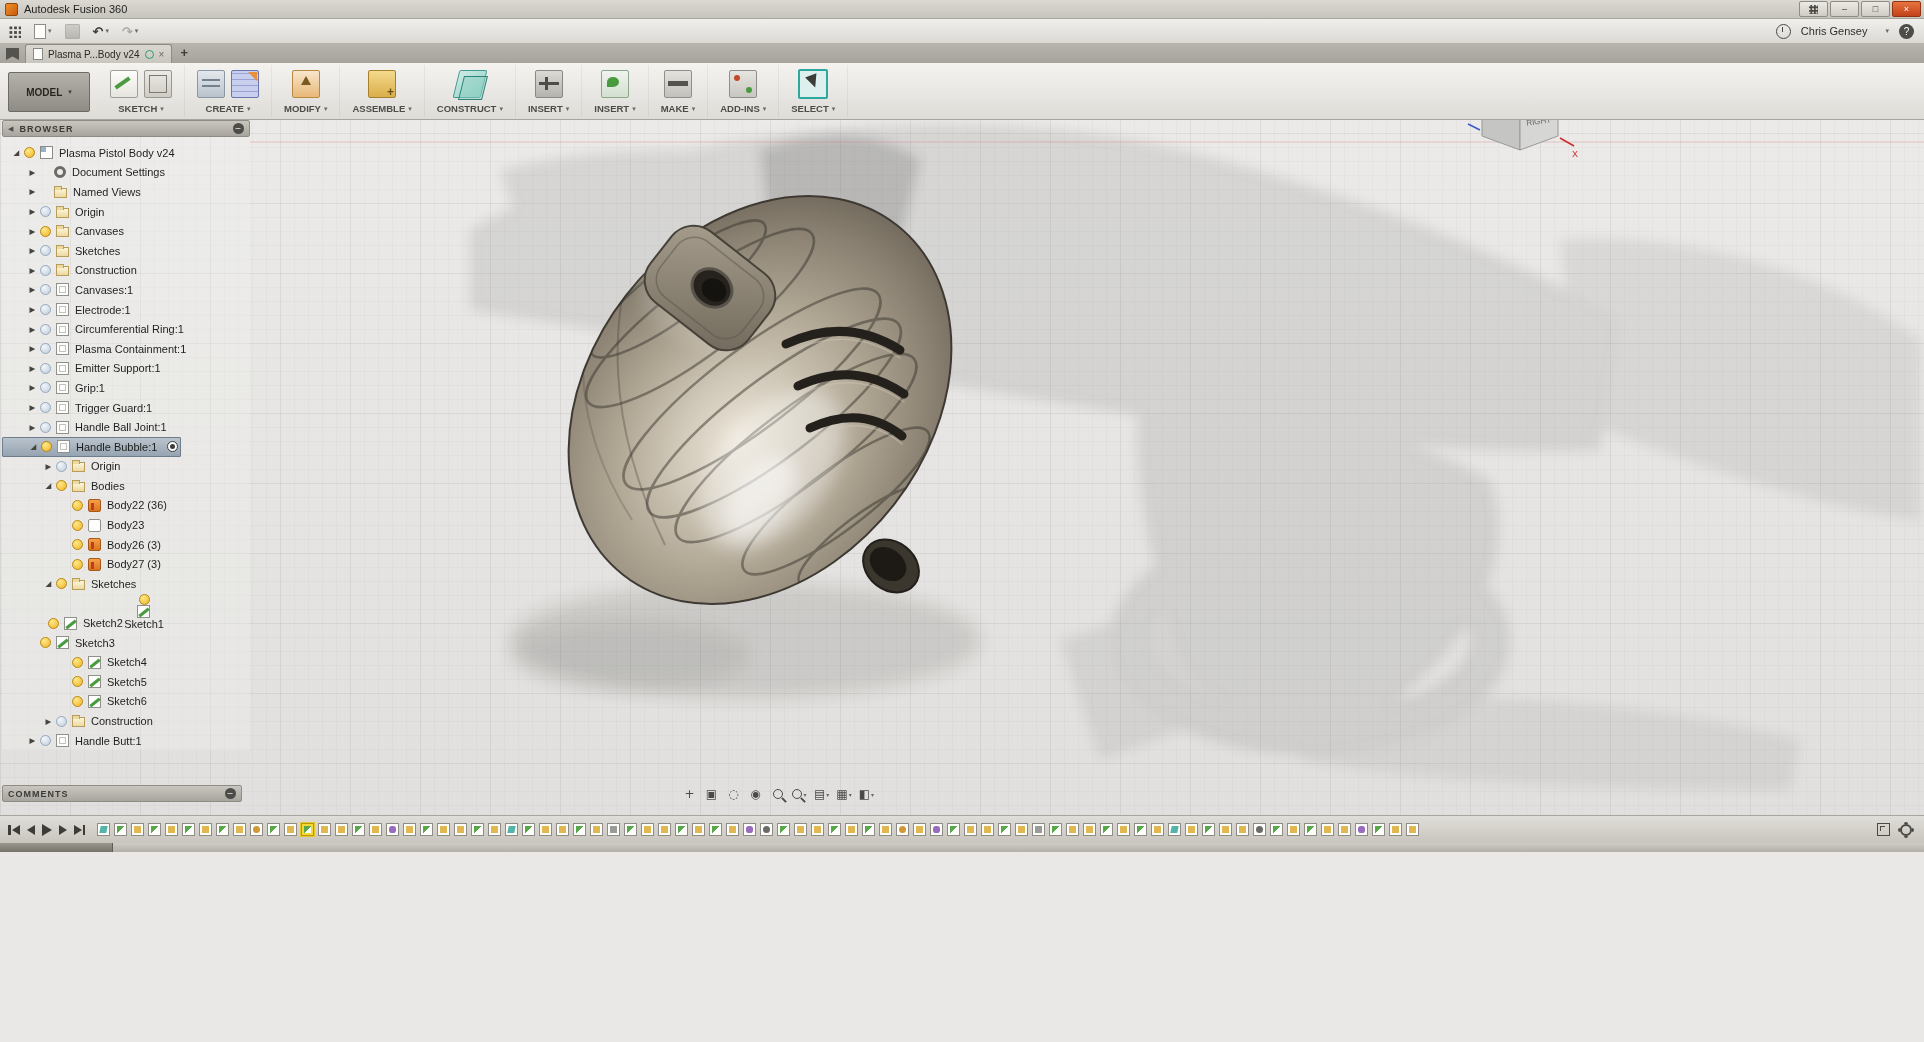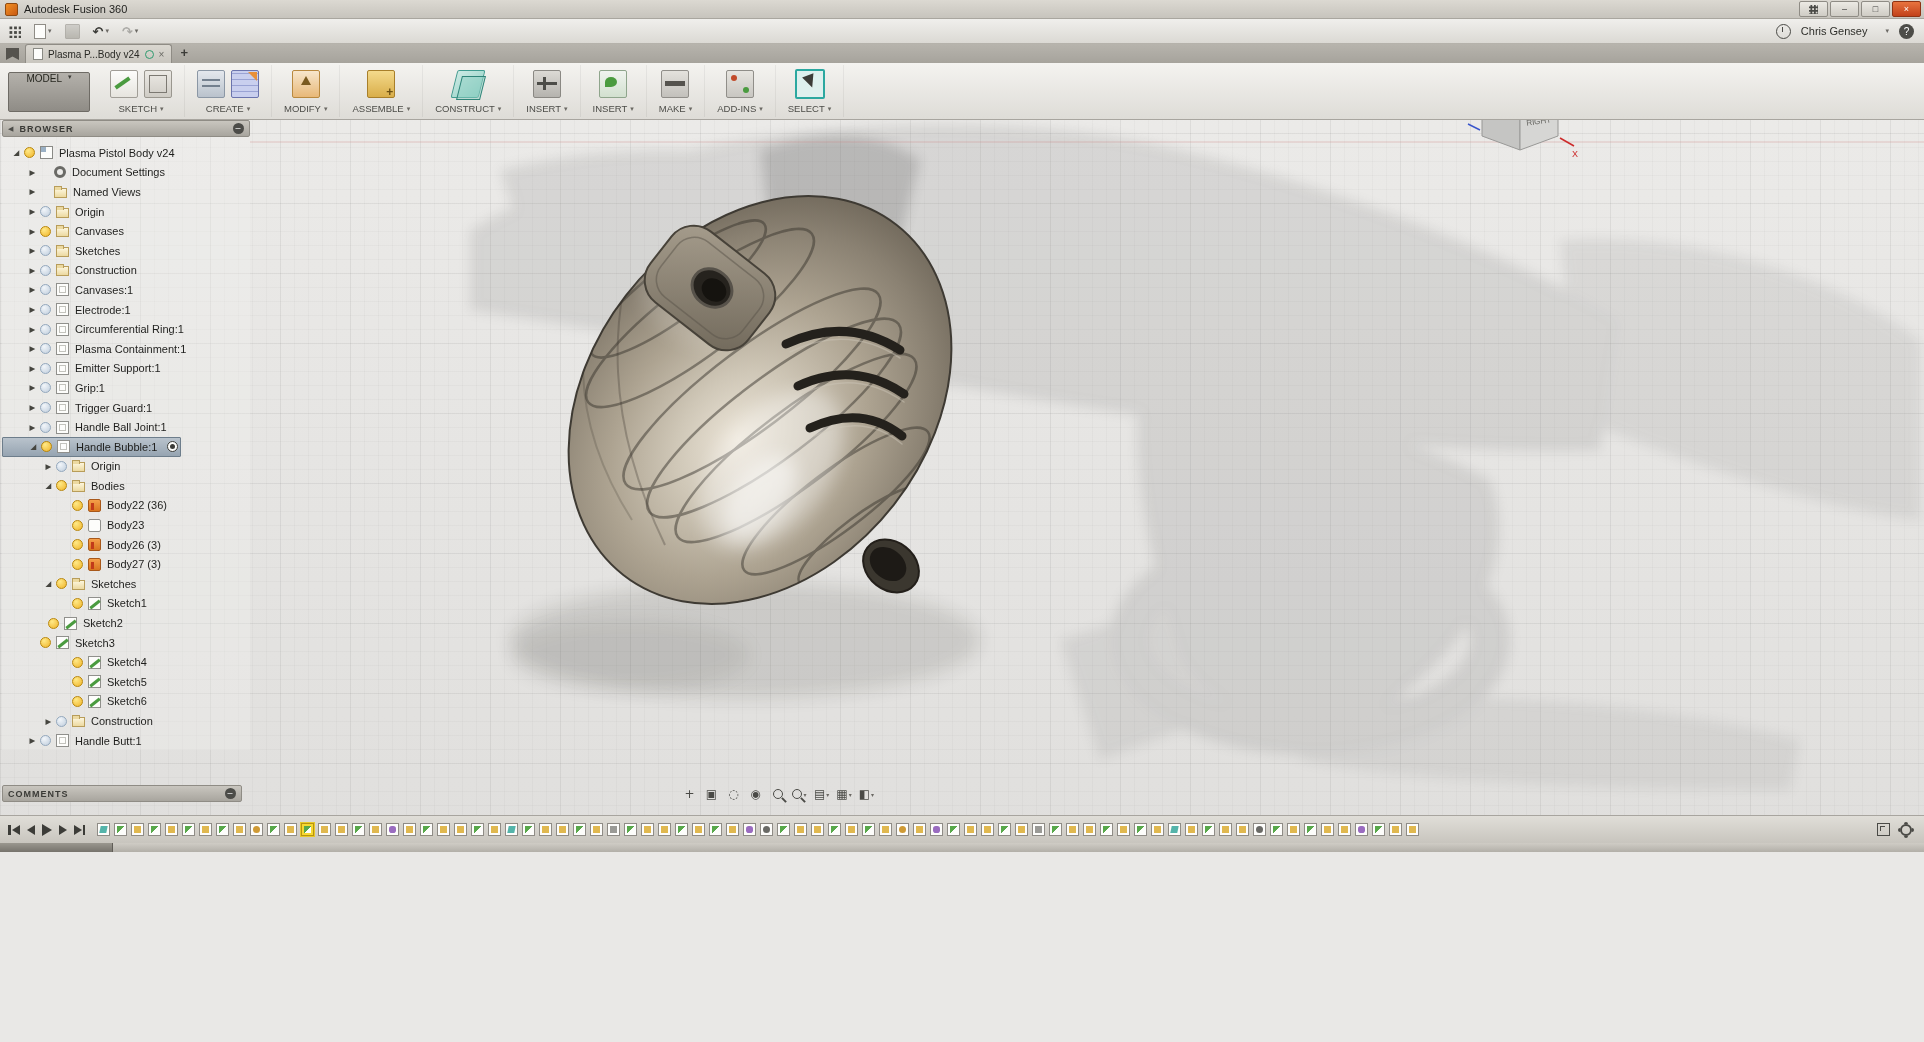--- a/index.html
+++ b/index.html
@@ -45,24 +45,24 @@
     border-radius:3px 3px 0 0;display:flex;align-items:center;gap:5px;padding:0 7px;font-size:10px;color:#2a2a26;}
   .tabpage{width:8px;height:10px;background:#fdfdfb;border:1px solid #8a8a84;}
   .greendot{width:7px;height:7px;border:1.6px solid #2f9b6f;border-radius:50%;}
   .tabclose{font-size:10px;color:#6a6a64;}
   .newtab{margin:0 0 3px 8px;font-size:13px;font-weight:bold;color:#3c3c38;}
 
   
   #ribbon{left:0;top:63px;width:1924px;height:56px;background:linear-gradient(#f3f2ef,#deccd700);
     background:linear-gradient(#f4f3f0,#dedcd7);border-bottom:1px solid #a8a59f;z-index:10;}
   #model-btn{left:8px;top:9px;width:80px;height:38px;border:1px solid #6e6b65;border-radius:2px;
-    background:linear-gradient(#b4b1ab,#8f8c86);display:flex;justify-content:center;
-    gap:4px;font-size:10px;font-weight:normal;color:#26261f;}
+    background:linear-gradient(#b4b1ab,#8f8c86);display:flex;align-items:center;justify-content:center;
+    gap:4px;font-size:10px;font-weight:bold;color:#26261f;}
   #ribbon-groups{position:absolute;left:98px;top:2px;display:flex;height:52px;}
-  .rgroup{padding:3px 12px 0;text-align:center;border-right:1px solid rgba(0,0,0,0.05);}
+  .rgroup{padding:3px 12px 0;text-align:center;border-right:1px solid rgba(0,0,0,0.05);font-weight:bold;}
   .ricons{height:32px;display:flex;gap:6px;align-items:center;justify-content:center;}
   .ric{width:26px;height:26px;position:relative;border-radius:2px;flex:none;}
   .rlabel{font-size:9.5px;color:#4c4c48;margin-top:3px;white-space:nowrap;display:flex;gap:3px;justify-content:center;align-items:center;}
   .rlabel .mcaret{margin-left:0;}
   .ric-create-sketch{background:linear-gradient(#fdfdfb,#e6e4de);border:1px solid #a19e97;}
   .ric-create-sketch::after{content:"";position:absolute;left:3px;top:10px;width:17px;height:4px;background:#4a9b3f;transform:rotate(-35deg);}
   .ric-sketch-box{background:linear-gradient(#eceae5,#cfccc5);border:1px solid #9a978f;}
   .ric-sketch-box::after{content:"";position:absolute;left:4px;top:4px;right:4px;bottom:4px;border:1.5px solid #7c7972;}
   .ric-create-form{background:linear-gradient(#e4e8ed,#b9c2cc);border:1px solid #8b97a5;}
   .ric-create-form::after{content:"";position:absolute;left:4px;top:8px;right:4px;height:2px;background:#73808e;box-shadow:0 6px 0 #73808e;}
@@ -567,21 +567,21 @@
         <span class="bulb on"></span>
         <span class="ti ti-bodyo"></span>
         <span class="tlabel">Body27 (3)</span>
       </div>
       <div class="trow" style="padding-left: 40px;">
         <span class="arrow">◢</span>
         <span class="bulb on"></span>
         <span class="ti ti-folder"></span>
         <span class="tlabel">Sketches</span>
       </div>
-      <div class="trow" style="padding-left: 56px;">
+      <div class="trow" style="padding-left: 40px; flex-direction: column;">
         <span class="arrow"></span>
         <span class="bulb on"></span>
         <span class="ti ti-sketch"></span>
         <span class="tlabel">Sketch1</span>
       </div>
       <div class="trow" style="padding-left: 32px;">
         <span class="arrow"></span>
         <span class="bulb on"></span>
         <span class="ti ti-sketch"></span>
         <span class="tlabel">Sketch2</span>

